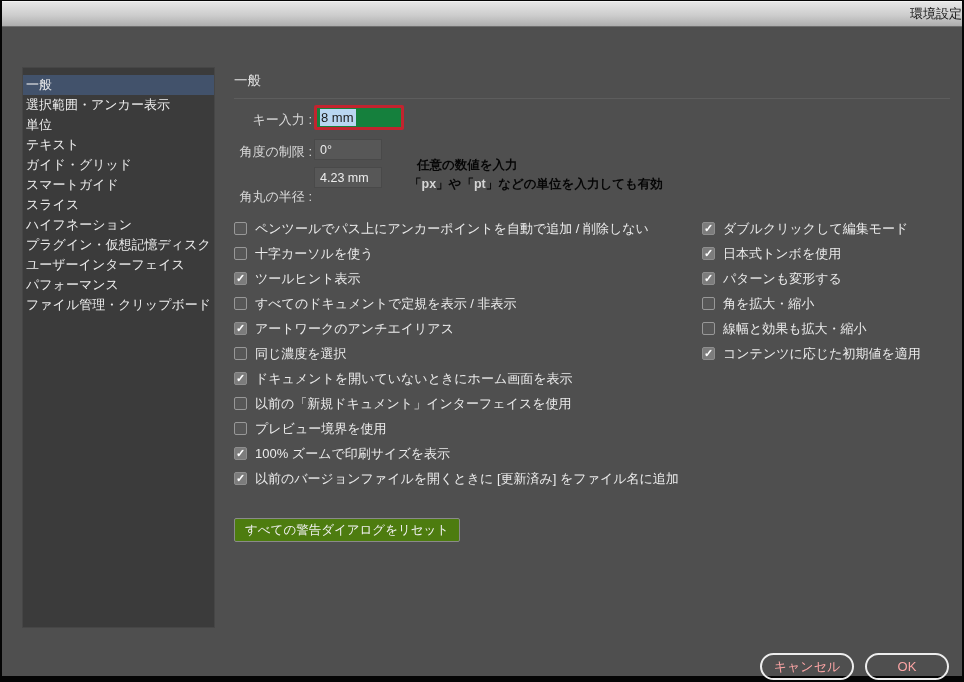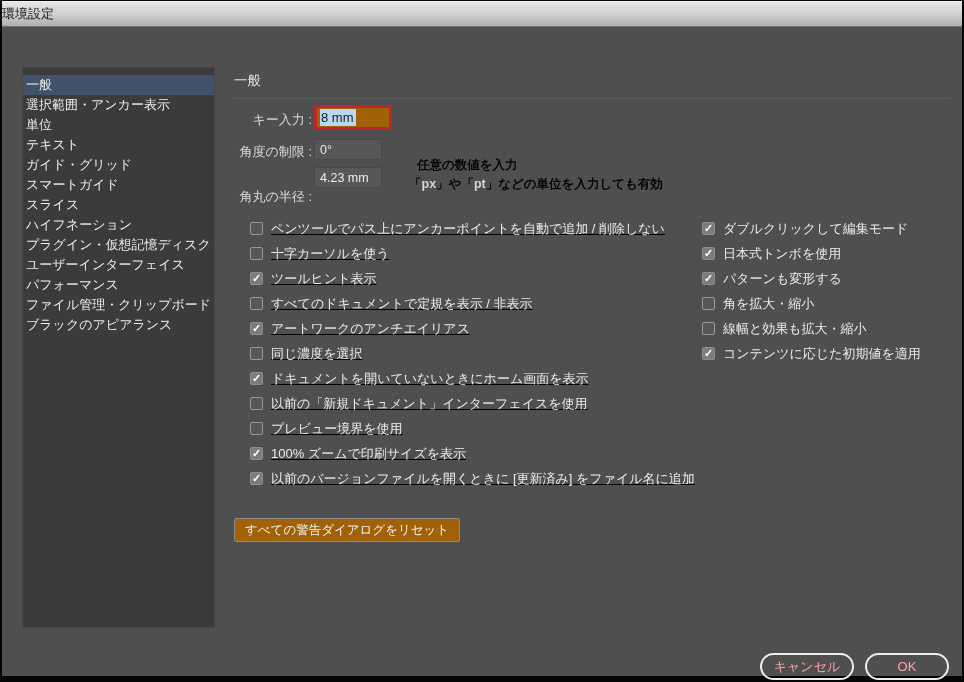--- a/index.html
+++ b/index.html
@@ -3,63 +3,63 @@
 <meta charset="utf-8">
 <style>
   html,body{margin:0;padding:0;background:#000;}
   *{box-sizing:border-box;}
   .screen{position:relative;width:964px;height:682px;background:#050505;overflow:hidden;
           font-family:"Liberation Sans", sans-serif;}
   
   .titlebar{position:absolute;left:2px;top:1px;width:960px;height:26px;
             background:linear-gradient(#e6e6e6,#cdcdcd 55%,#aeaeae);
             border-bottom:1px solid #6e6e6e;border-top:1px solid #f2f2f2;
-            display:flex;align-items:center;justify-content:flex-start;
+            display:flex;align-items:center;justify-content:flex-end;
             font-size:13px;color:#161616;}
   
   .dialog-body{position:absolute;left:2px;top:27px;width:960px;height:649px;background:#4f4f4f;}
   
   .sidebar{position:absolute;left:20px;top:40px;width:193px;height:561px;
            background:#3b3b3b;border:1px solid #464646;padding-top:7px;}
   .side-item{height:20px;line-height:20px;padding-left:3px;font-size:13px;color:#ededed;
              white-space:nowrap;overflow:hidden;}
   .side-item.selected{background:#42526b;}
   
   .section-title{position:absolute;left:232px;top:45px;font-size:13.5px;color:#e2e2e2;}
   .separator{position:absolute;left:232px;top:71px;width:716px;height:1px;background:#5d5d5d;}
   .fld-label{position:absolute;width:80px;text-align:right;font-size:13px;color:#d9d9d9;white-space:nowrap;}
   .lbl-key{left:230px;top:84px;}
   .lbl-angle{left:230px;top:116px;}
   .lbl-corner{left:230px;top:161px;text-align:right;}
-  .field-red{position:absolute;left:312px;top:78px;width:78px;height:25px;
-             background:#a16207;border:3px solid #c2242f;border-radius:2px;
+  .field-red{position:absolute;left:312px;top:78px;width:90px;height:25px;
+             background:#15803d;border:3px solid #c2242f;border-radius:2px;
              display:flex;align-items:center;padding-left:3px;font-size:13px;color:#1c1c1c;}
   .sel{background:#b9d6f2;padding:1px 2px 1px 1px;}
   .field-dark{position:absolute;width:68px;height:21px;background:#575757;border:1px solid #494949;
               display:flex;align-items:center;padding-left:5px;font-size:12.5px;color:#ececec;}
   .fld-angle{left:312px;top:112px;}
   .fld-corner{left:312px;top:140px;}
   .annotation{position:absolute;font-size:12.5px;color:#060606;white-space:nowrap;font-weight:bold;margin-top:48px;}
   .ann1{left:415px;top:82px;}
   .ann2{left:407px;top:101px;}
   .seg-light{color:#d6d6d6;}
   
   .cb-col{position:absolute;}
-  .col-left{left:248px;top:189px;text-decoration:underline;}
+  .col-left{left:232px;top:189px;}
   .col-right{left:700px;top:189px;}
   .cb-row{height:25px;display:flex;align-items:center;}
   .checkbox{width:13px;height:13px;border:1px solid #989898;border-radius:2px;
             background:rgba(255,255,255,0.05);margin-right:8px;flex:none;position:relative;}
   .checkbox.checked{background:#7c7c7c;border-color:#8e8e8e;}
   .checkbox.checked::after{content:"\2713";position:absolute;left:1px;top:-1px;
             font-size:11px;line-height:13px;color:#ffffff;font-weight:bold;}
   .cb-label{font-size:13px;color:#ebebeb;white-space:nowrap;}
   
   .reset-btn{position:absolute;left:232px;top:491px;height:24px;line-height:22px;
-             padding:0 10px;background:#a16207;border:1px solid #8a8a8a;border-radius:2px;
+             padding:0 10px;background:#4d7c0f;border:1px solid #8a8a8a;border-radius:2px;
              font-size:12.5px;color:#f0f0f0;white-space:nowrap;}
   
   .pill{position:absolute;top:626px;height:27px;border:2px solid #ededed;border-radius:14px;
         background:transparent;display:flex;align-items:center;justify-content:center;
         font-size:13px;color:#fca5a5;white-space:nowrap;}
   .btn-cancel{left:758px;width:94px;}
   .btn-ok{left:863px;width:84px;}
 </style>
 </head>
 <body>
@@ -79,21 +79,20 @@
         <div class="side-item">単位</div>
         <div class="side-item">テキスト</div>
         <div class="side-item">ガイド・グリッド</div>
         <div class="side-item">スマートガイド</div>
         <div class="side-item">スライス</div>
         <div class="side-item">ハイフネーション</div>
         <div class="side-item">プラグイン・仮想記憶ディスク</div>
         <div class="side-item">ユーザーインターフェイス</div>
         <div class="side-item">パフォーマンス</div>
         <div class="side-item">ファイル管理・クリップボード</div>
-        <div class="side-item">ブラックのアピアランス</div>
       </div>
 
     <div class="section-title">一般</div>
     <div class="separator"></div>
 
     <div class="fld-label lbl-key">キー入力 :</div>
     <div class="field-red">
       <span class="sel">8 mm</span>
     </div>
 

